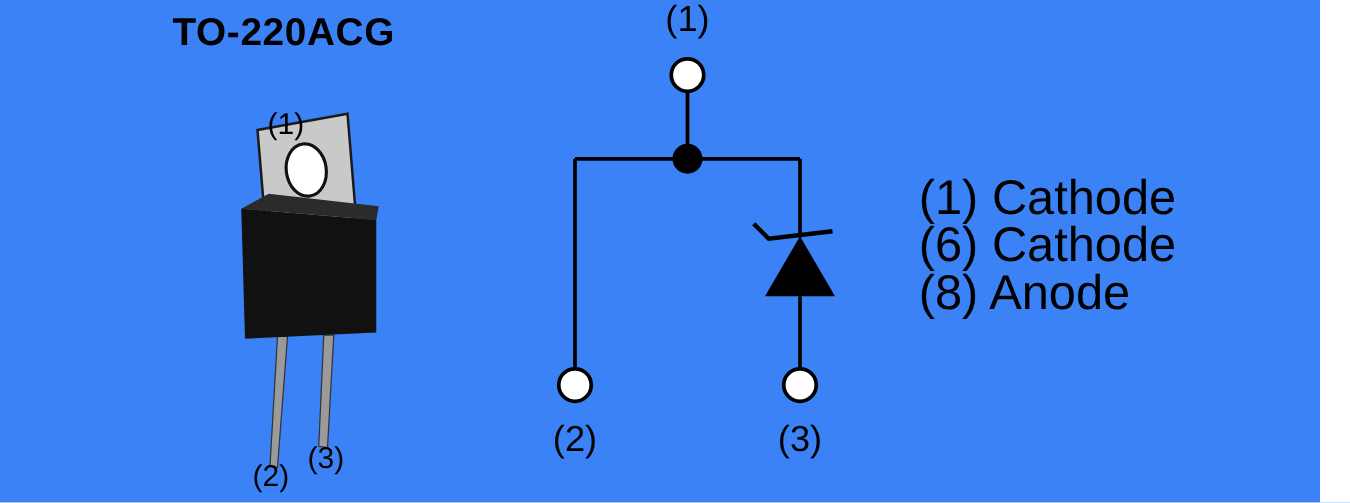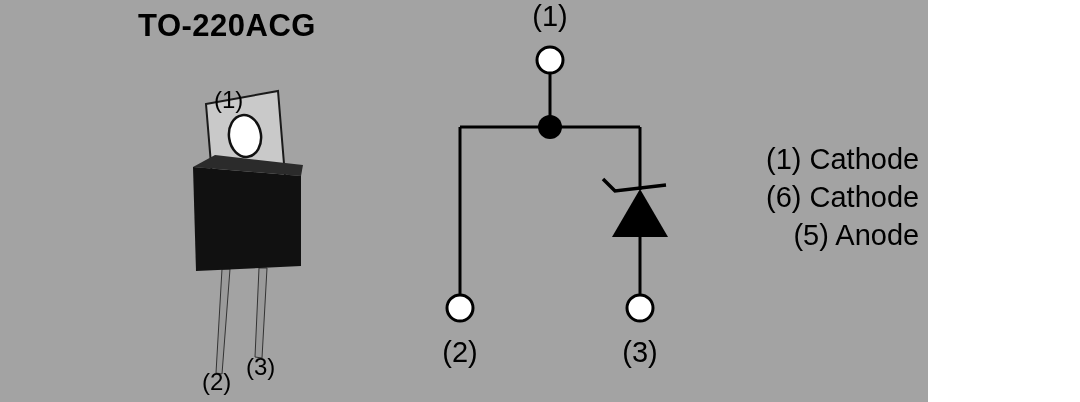--- a/index.html
+++ b/index.html
@@ -2,27 +2,26 @@
 <html><head>
 <meta charset="utf-8">
 <style>
   html, body {
     margin: 0;
     padding: 0;
     background: #ffffff;
   }
   .stage {
     position: relative;
-    width: 928px;
+    width: 1056px;
     height: 402px;
-    background: #a3a3a3;
+    background: #3b82f6;
     font-family: "Liberation Sans", "DejaVu Sans", sans-serif;
     color: #000000;
     overflow: hidden;
-    text-align: right;
   }
   .label {
     position: absolute;
     color: #000000;
     white-space: nowrap;
   }
   .title {
     left: 138px;
     top: 8px;
     font-size: 31px;
@@ -30,23 +29,23 @@
     letter-spacing: 0.5px;
   }
   .pkg-pin1 { left: 214px; top: 86px;  font-size: 24px; }
   .pkg-pin2 { left: 202px; top: 368px; font-size: 24px; }
   .pkg-pin3 { left: 246px; top: 353px; font-size: 24px; }
   .sch-pin1 { left: 550px; top: 0px;   font-size: 29px; transform: translateX(-50%); }
   .sch-pin2 { left: 460px; top: 336px; font-size: 29px; transform: translateX(-50%); }
   .sch-pin3 { left: 640px; top: 336px; font-size: 29px; transform: translateX(-50%); }
   .legend {
     position: absolute;
-    left: 766px;
+    left: 735px;
     top: 140px;
-    font-size: 29px;
+    font-size: 39px;
     line-height: 38px;
   }
   .legend div { white-space: nowrap; }
   svg.gfx {
     position: absolute;
     left: 0;
     top: 0;
   }
 </style>
 </head>
@@ -87,16 +86,16 @@
   <div class="label pkg-pin2">(2)</div>
   <div class="label pkg-pin3">(3)</div>
 
   <div class="label sch-pin1">(1)</div>
   <div class="label sch-pin2">(2)</div>
   <div class="label sch-pin3">(3)</div>
 
   <div class="legend">
     <div>(1) Cathode</div>
     <div>(6) Cathode</div>
-    <div>(5) Anode</div>
+    <div>(8) Anode</div>
   </div>
 
 </div>
 
 </body></html>

